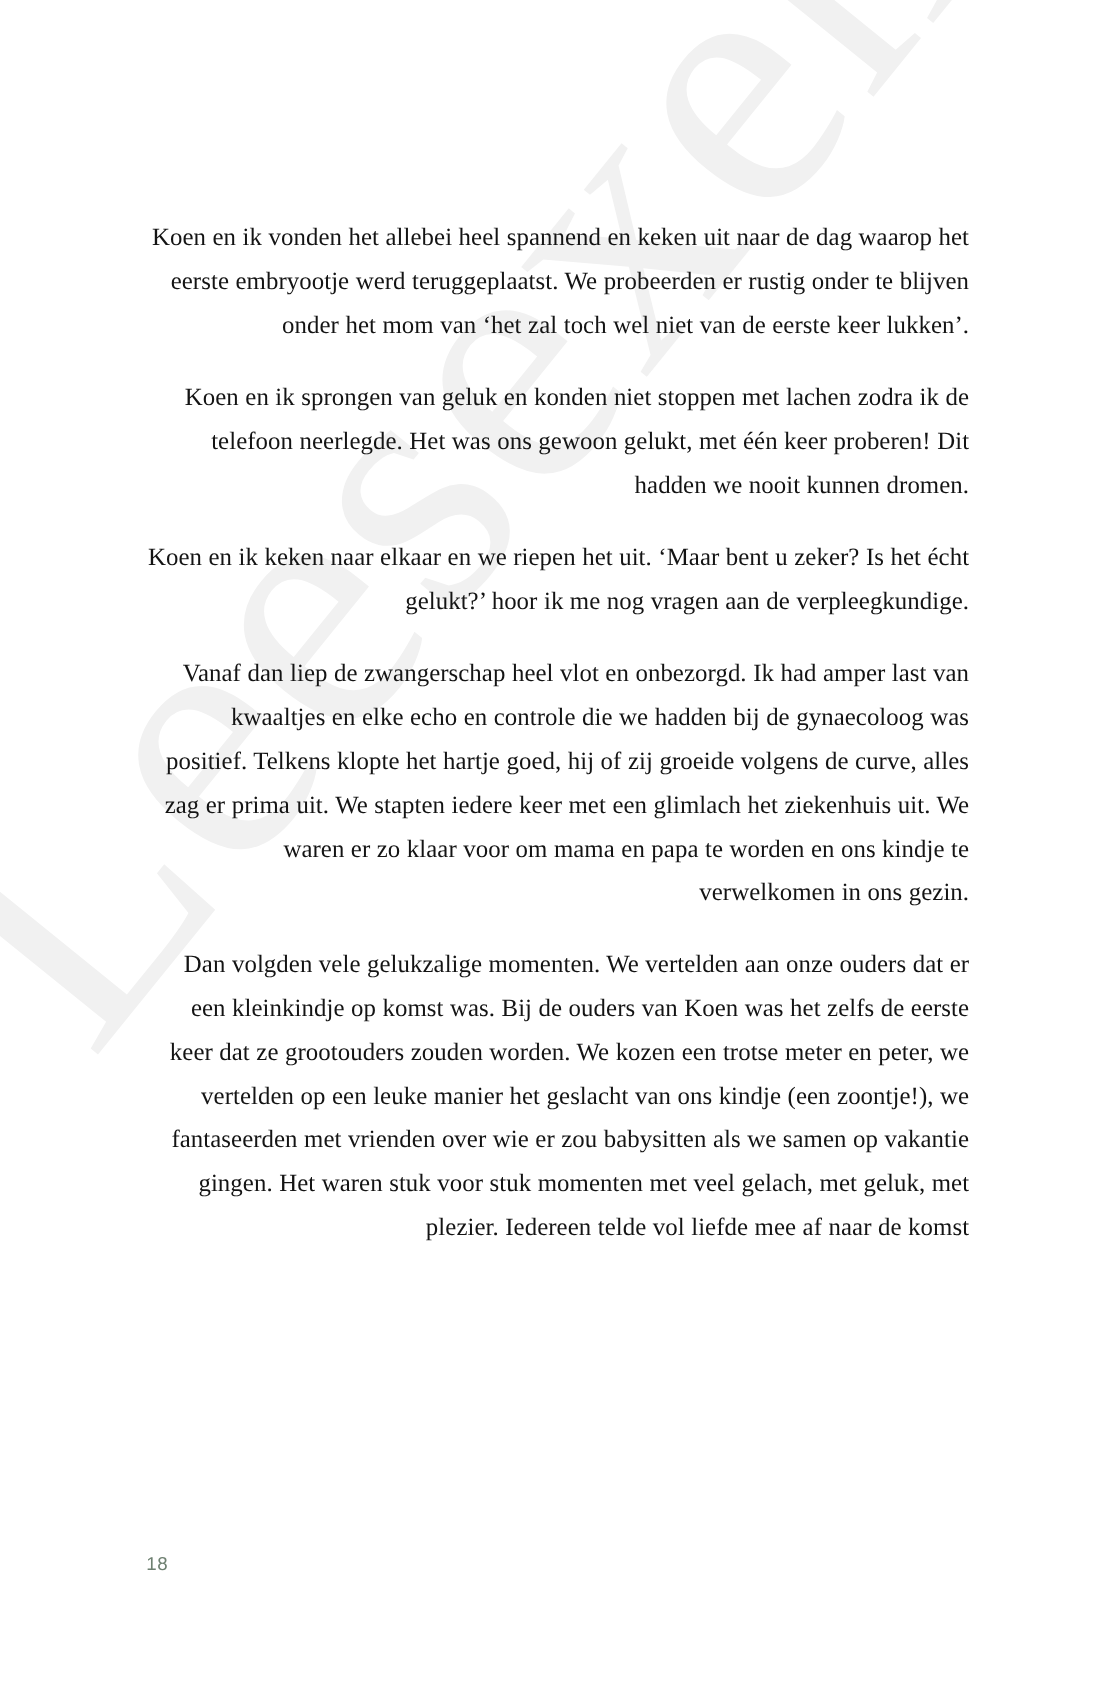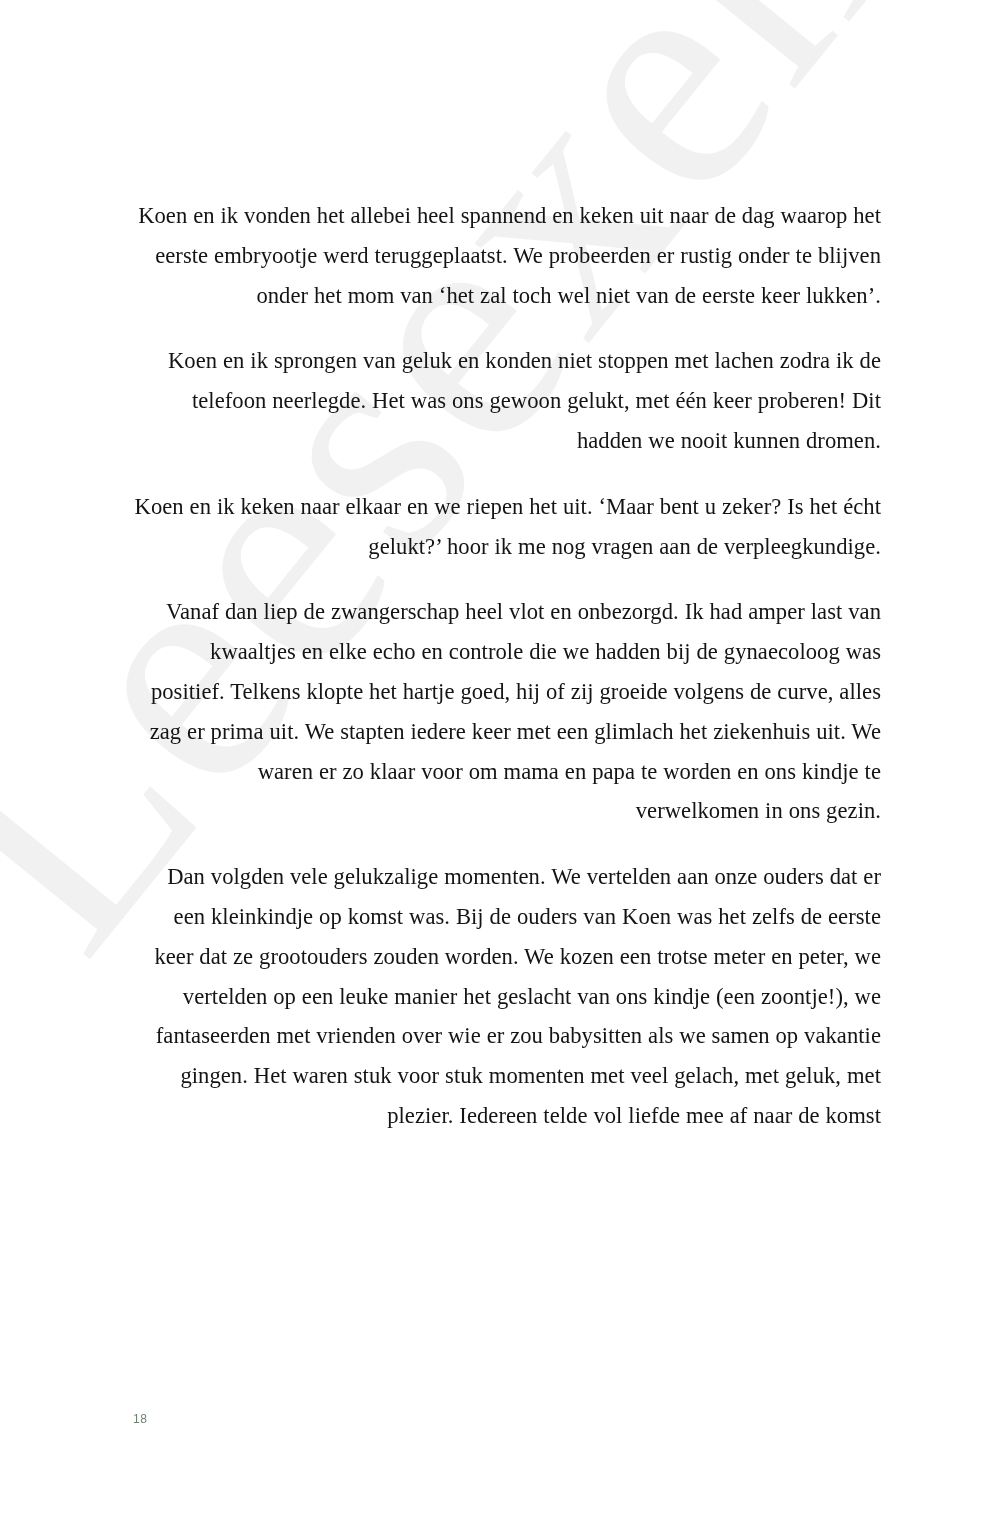--- a/index.html
+++ b/index.html
@@ -67,21 +67,21 @@
   }
   .para:last-child {
     margin-bottom: 16px;
   }
   
   #page-number {
     position: absolute;
     left: 133px;
     top: 1412px;
     font-family: "Liberation Sans", "DejaVu Sans", sans-serif;
-    font-size: 12px;
+    font-size: 17px;
     letter-spacing: 0.5px;
     color: #6e8071;
     z-index: 2;
   }
 </style>
 </head>
 <body>
 
 <div id="page">
 

